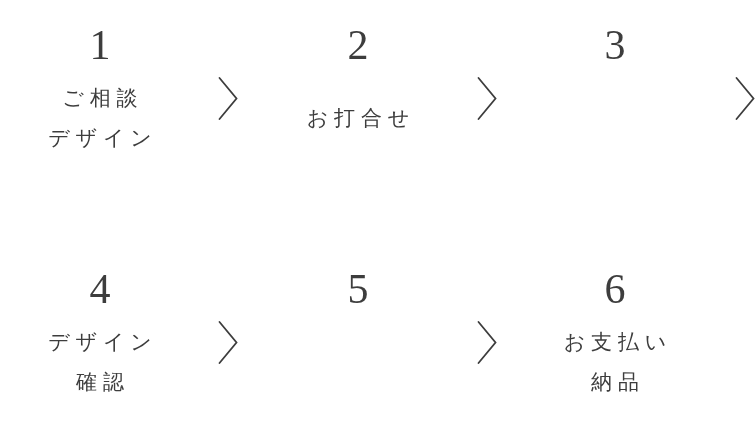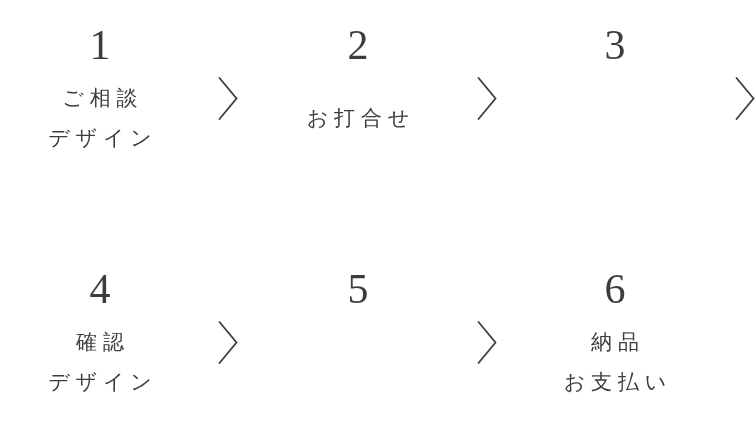--- a/index.html
+++ b/index.html
@@ -99,22 +99,22 @@
 
   <div class="arrow arrow-3">
     <svg width="20" height="45" viewBox="0 0 20 45" fill="none">
       <path d="M1.5 2 L18.5 22.5 L1.5 43" stroke="#3d3d3d" stroke-width="1.8" stroke-linecap="round" stroke-linejoin="miter" fill="none"></path>
     </svg>
   </div>
 
   <div class="step col-1 row-2">
     <div class="step-number">4</div>
     <div class="step-label">
+      <div class="step-line">デザイン</div>
       <div class="step-line">確認</div>
-      <div class="step-line">デザイン</div>
     </div>
   </div>
 
   <div class="arrow arrow-4">
     <svg width="20" height="45" viewBox="0 0 20 45" fill="none">
       <path d="M1.5 2 L18.5 22.5 L1.5 43" stroke="#3d3d3d" stroke-width="1.8" stroke-linecap="round" stroke-linejoin="miter" fill="none"></path>
     </svg>
   </div>
 
   <div class="step col-2 row-2">
@@ -123,18 +123,18 @@
 
   <div class="arrow arrow-5">
     <svg width="20" height="45" viewBox="0 0 20 45" fill="none">
       <path d="M1.5 2 L18.5 22.5 L1.5 43" stroke="#3d3d3d" stroke-width="1.8" stroke-linecap="round" stroke-linejoin="miter" fill="none"></path>
     </svg>
   </div>
 
   <div class="step col-3 row-2">
     <div class="step-number">6</div>
     <div class="step-label">
+      <div class="step-line">お支払い</div>
       <div class="step-line">納品</div>
-      <div class="step-line">お支払い</div>
     </div>
   </div>
 
 </div>
 
 </body></html>

